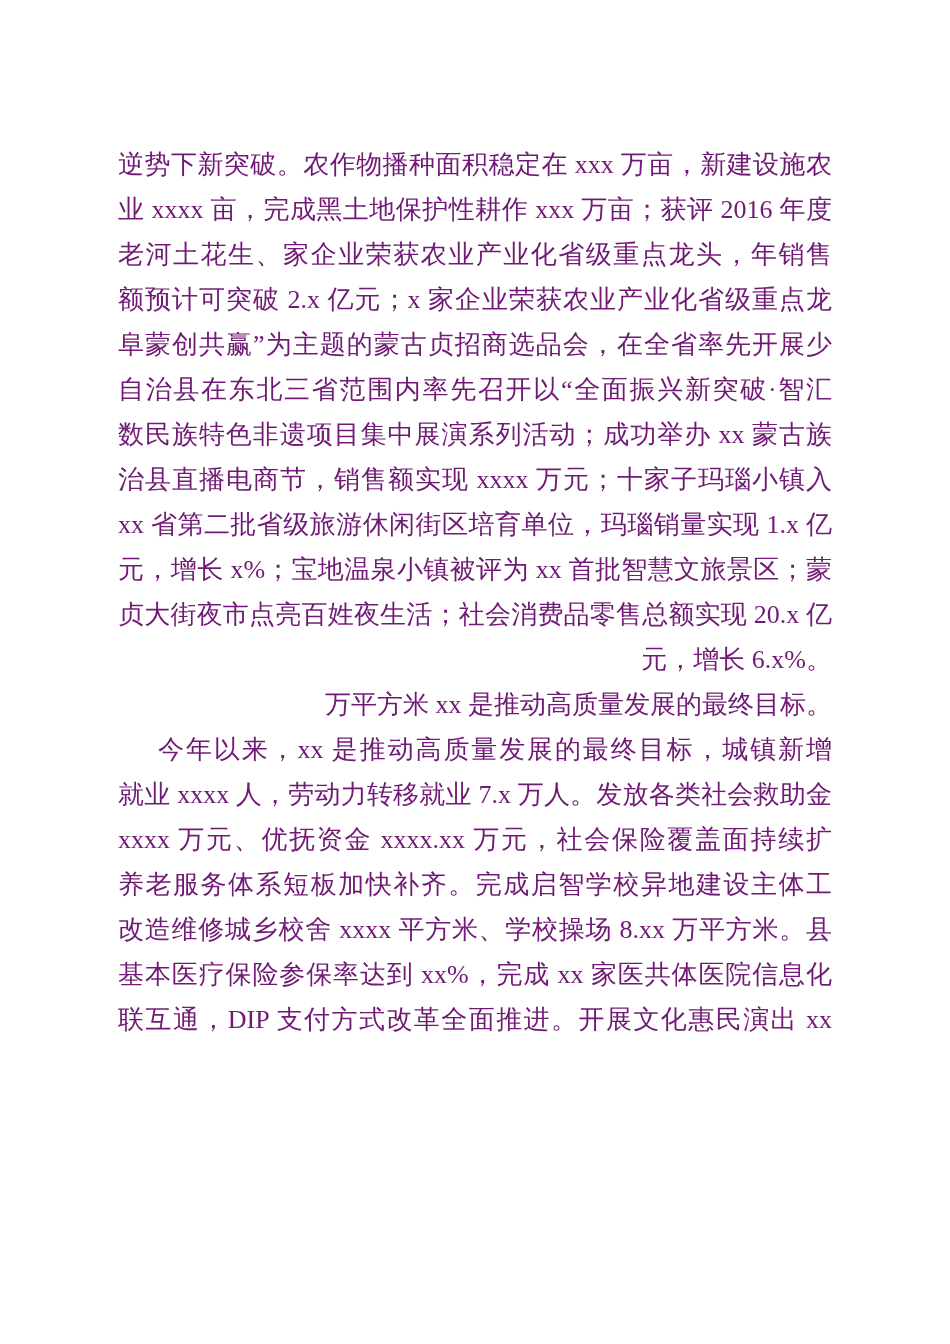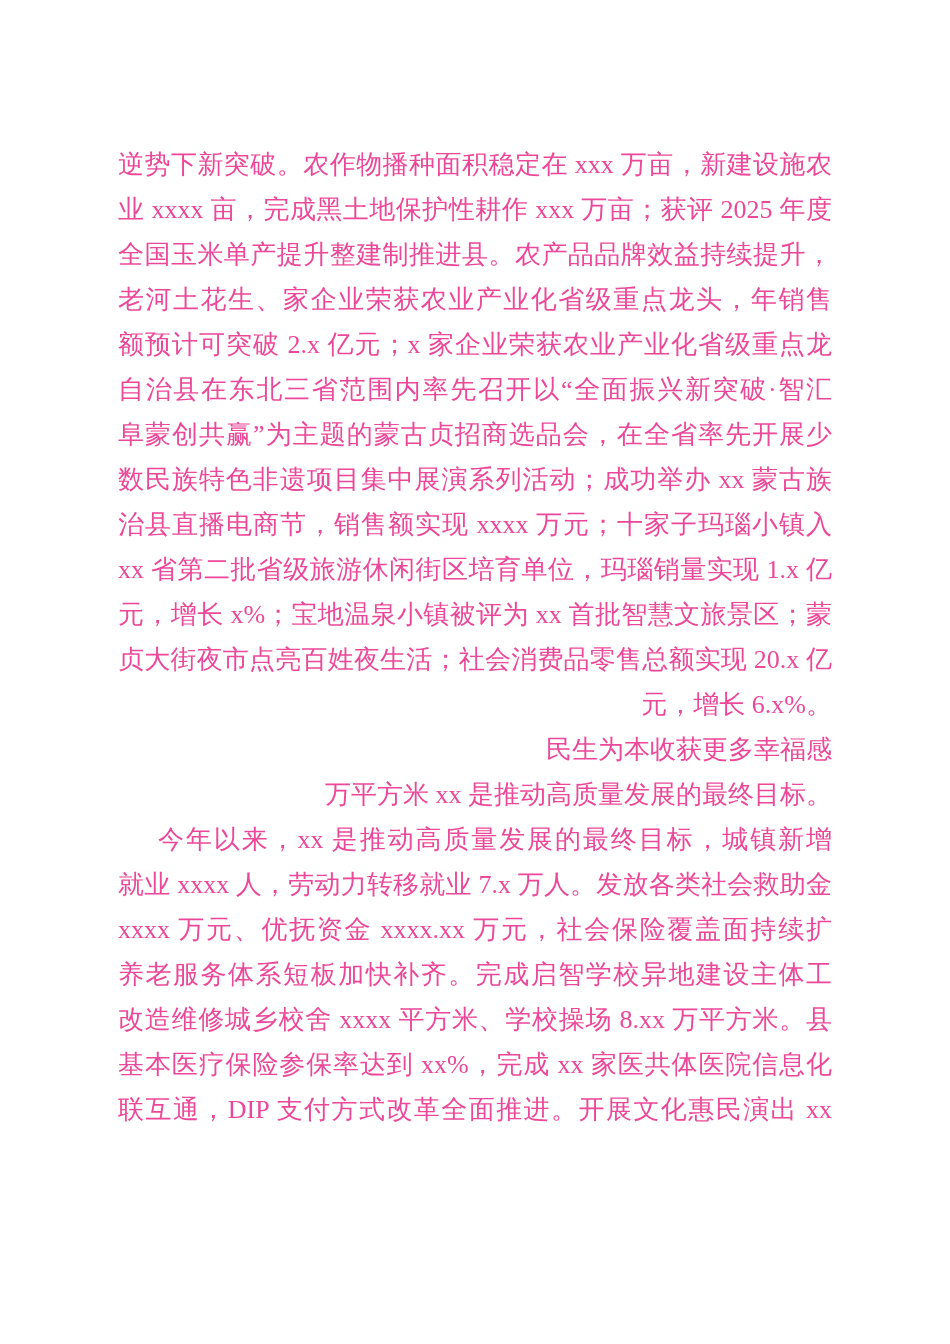--- a/index.html
+++ b/index.html
@@ -13,21 +13,21 @@
     height: 1344px;
     background: #ffffff;
     overflow: hidden;
     font-family: "Liberation Serif", "DejaVu Serif", serif;
   }
   .text-block {
     position: absolute;
     left: 118px;
     top: 142px;
     width: 714px;
-    color: #ec4899;
+    color: #701a75;
     font-size: 26px;
     font-weight: 400;
   }
   .line {
     height: 45px;
     line-height: 45px;
     overflow: hidden;
     white-space: nowrap;
     text-align: right;
   }
@@ -40,33 +40,31 @@
   .line.indent {
     padding-left: 40px;
   }
 </style>
 </head>
 <body>
 
 <div class="page">
   <div class="text-block">
     <div class="line justify">逆势下新突破。农作物播种面积稳定在 xxx 万亩，新建设施农</div>
-    <div class="line justify">业 xxxx 亩，完成黑土地保护性耕作 xxx 万亩；获评 2025 年度</div>
-    <div class="line justify">全国玉米单产提升整建制推进县。农产品品牌效益持续提升，</div>
+    <div class="line justify">业 xxxx 亩，完成黑土地保护性耕作 xxx 万亩；获评 2016 年度</div>
     <div class="line justify">老河土花生、家企业荣获农业产业化省级重点龙头，年销售</div>
     <div class="line justify">额预计可突破 2.x 亿元；x 家企业荣获农业产业化省级重点龙头</div>
+    <div class="line justify">阜蒙创共赢”为主题的蒙古贞招商选品会，在全省率先开展少</div>
     <div class="line justify">自治县在东北三省范围内率先召开以“全面振兴新突破·智汇</div>
-    <div class="line justify">阜蒙创共赢”为主题的蒙古贞招商选品会，在全省率先开展少</div>
     <div class="line justify">数民族特色非遗项目集中展演系列活动；成功举办 xx 蒙古族自</div>
     <div class="line justify">治县直播电商节，销售额实现 xxxx 万元；十家子玛瑙小镇入选</div>
     <div class="line justify">xx 省第二批省级旅游休闲街区培育单位，玛瑙销量实现 1.x 亿</div>
     <div class="line justify">元，增长 x%；宝地温泉小镇被评为 xx 首批智慧文旅景区；蒙古</div>
     <div class="line justify">贞大街夜市点亮百姓夜生活；社会消费品零售总额实现 20.x 亿</div>
     <div class="line">元，增长 6.x%。</div>
-    <div class="line indent">民生为本收获更多幸福感</div>
     <div class="line indent">万平方米 xx 是推动高质量发展的最终目标。</div>
     <div class="line indent justify">今年以来，xx 是推动高质量发展的最终目标，城镇新增</div>
     <div class="line justify">就业 xxxx 人，劳动力转移就业 7.x 万人。发放各类社会救助金</div>
     <div class="line justify">xxxx 万元、优抚资金 xxxx.xx 万元，社会保险覆盖面持续扩大，</div>
     <div class="line justify">养老服务体系短板加快补齐。完成启智学校异地建设主体工程，</div>
     <div class="line justify">改造维修城乡校舍 xxxx 平方米、学校操场 8.xx 万平方米。县</div>
     <div class="line justify">基本医疗保险参保率达到 xx%，完成 xx 家医共体医院信息化互</div>
     <div class="line justify">联互通，DIP 支付方式改革全面推进。开展文化惠民演出 xx 场，</div>
   </div>
 </div>

